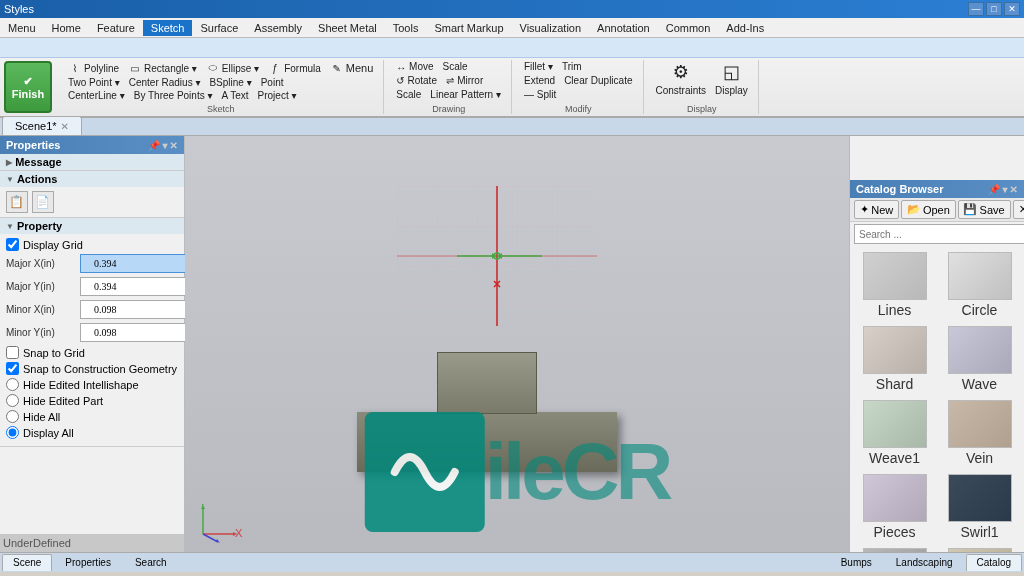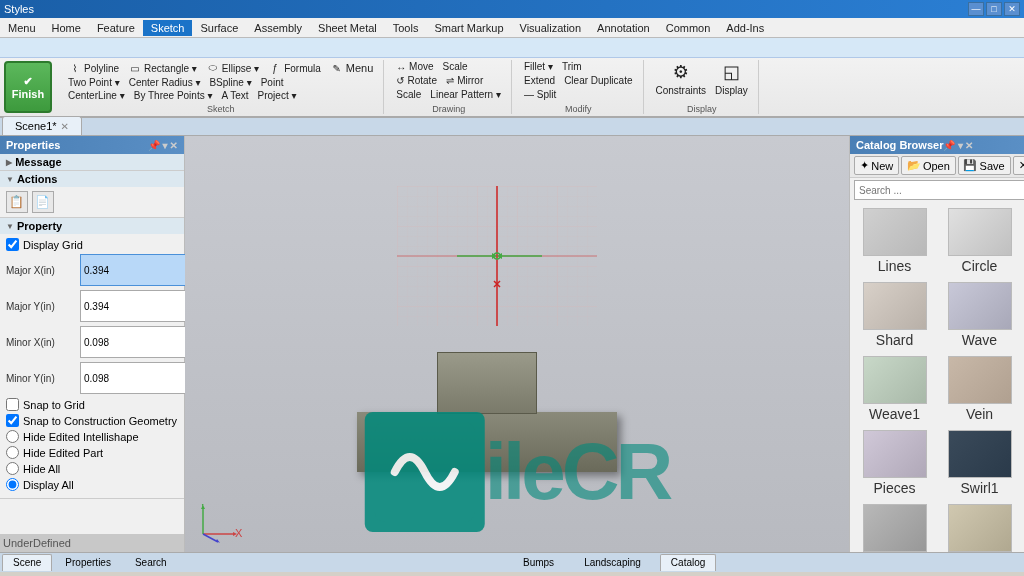--- a/index.html
+++ b/index.html
@@ -183,25 +183,26 @@
     .props-body { padding: 4px 6px; }
     .props-row {
       display: flex;
       align-items: center;
       margin-bottom: 4px;
       gap: 4px;
     }
     .props-label { color: #333; min-width: 70px; font-size: 10px; }
     .props-input {
       flex: 1;
-      height: 32px;
+      height: 19px;
       border: 1px solid #aaa;
       background: white;
-      padding: 1px 3px;
-      font-size: 10px;
+      padding: 1px 13px;
+      font-size: 10px;
+      font-family: Liberation Serif, serif;
     }
     .props-input.selected { background: #b8d8f8; border-color: #4a90d9; }
     .checkbox-row {
       display: flex;
       align-items: center;
       gap: 4px;
       margin-bottom: 3px;
       font-size: 10px;
     }
     .radio-row {
@@ -304,21 +305,22 @@
       flex-direction: column;
     }
     #catalog-header {
       background: linear-gradient(to right, #4a7fb5, #5a8fc5);
       color: white;
       padding: 3px 6px;
       font-size: 11px;
       font-weight: bold;
       display: flex;
       align-items: center;
-      justify-content: flex-start;
+      justify-content: space-between;
+      margin-top: 44px;
     }
     #catalog-header-controls { display: flex; gap: 2px; }
     #catalog-header-controls span {
       cursor: pointer; font-size: 10px; color: #ccc;
     }
     #catalog-toolbar {
       display: flex;
       align-items: center;
       gap: 2px;
       padding: 2px 4px;
@@ -739,18 +741,18 @@
   </div>
 
 </div>
 
 <div id="bottom-tabs">
   <div style="flex:1; display:flex; gap:2px;">
     <div class="bottom-tab active">Scene</div>
     <div class="bottom-tab">Properties</div>
     <div class="bottom-tab">Search</div>
   </div>
-  <div style="flex:1; display:flex; justify-content:flex-start; gap:8px;">
+  <div style="flex:1; display:flex; justify-content:flex-end; gap:2px;">
     <div class="bottom-tab">Bumps</div>
     <div class="bottom-tab">Landscaping</div>
     <div class="bottom-tab active">Catalog</div>
   </div>
 </div>
 
 </body></html>

